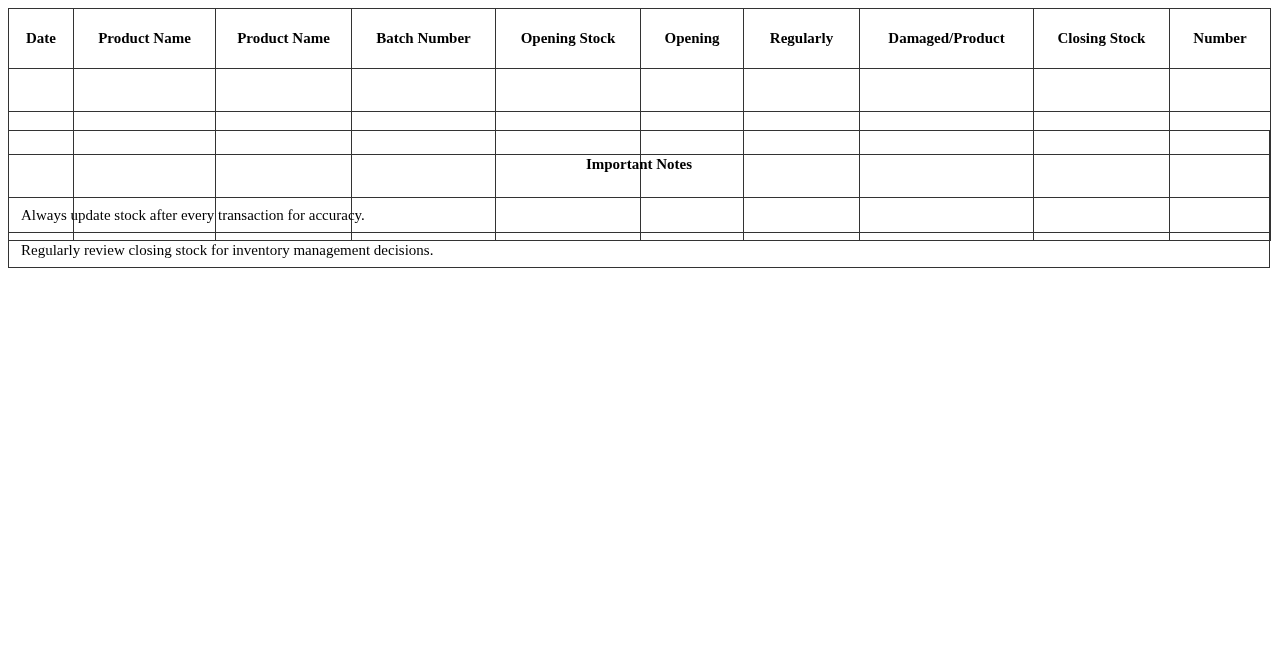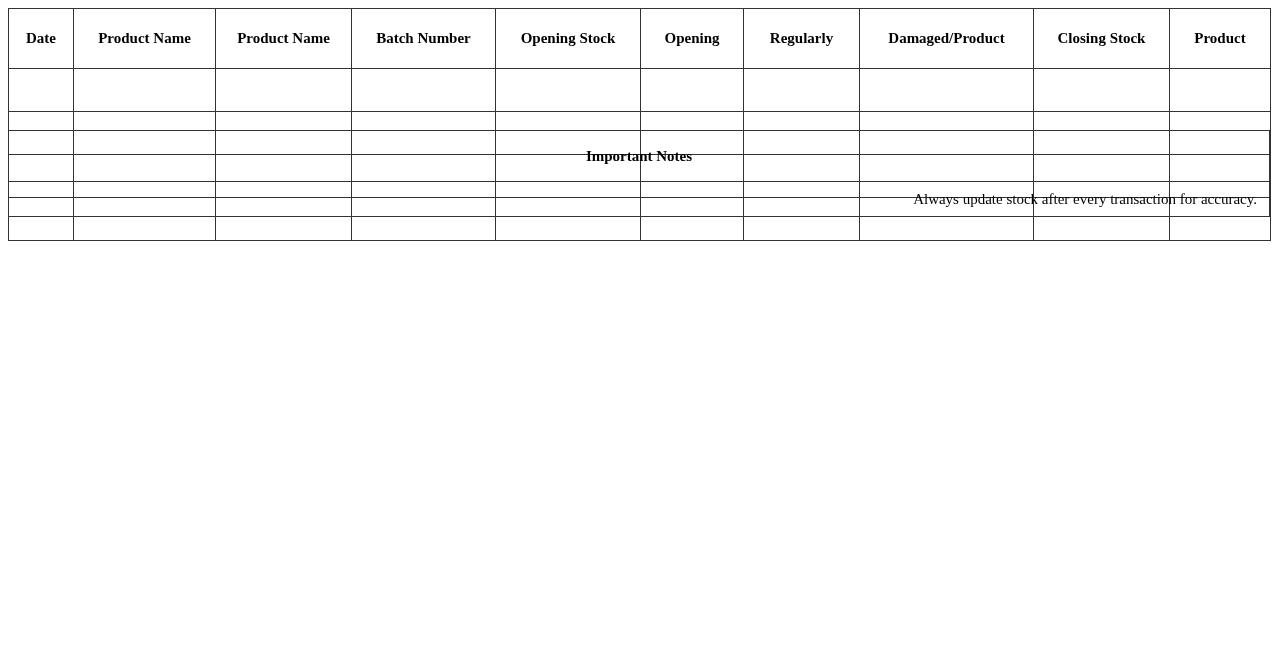--- a/index.html
+++ b/index.html
@@ -26,22 +26,22 @@
     #stock-table td { height: 16px; }
     #notes-table {
       position: absolute; left: 8px; top: 130px; width: 1262px;
     }
     #notes-table th, #notes-table td {
       border: 1px solid #333;
       height: 34px;
       font-size: 15px;
       vertical-align: middle;
     }
-    #notes-table th { font-weight: bold; text-align: center; padding: 8px; }
-    #notes-table td { text-align: right; padding: 0 12px; }
+    #notes-table th { font-weight: bold; text-align: center; padding: 16px; }
+    #notes-table td { text-align: left; padding: 0 12px; }
   </style>
 </head>
 <body>
 
 <table id="stock-table">
   <colgroup>
     <col style="width:65px">
       <col style="width:142px">
       <col style="width:136px">
       <col style="width:144px">
@@ -56,21 +56,21 @@
     <tr>
       <th>Date</th>
       <th>Product Name</th>
       <th>Product Name</th>
       <th>Batch Number</th>
       <th>Opening Stock</th>
       <th>Opening</th>
       <th>Regularly</th>
       <th>Damaged/Product</th>
       <th>Closing Stock</th>
-      <th>Product</th>
+      <th>Number</th>
     </tr>
   </thead>
   <tbody>
     <tr>
       <td></td>
       <td></td>
       <td></td>
       <td></td>
       <td></td>
       <td></td>
@@ -121,14 +121,17 @@
 <table id="notes-table">
   <thead>
     <tr>
       <th>Important Notes</th>
     </tr>
   </thead>
   <tbody>
     <tr>
       <td>Always update stock after every transaction for accuracy.</td>
     </tr>
+    <tr>
+      <td>Regularly review closing stock for inventory management decisions.</td>
+    </tr>
   </tbody>
 </table>
 
 </body></html>

